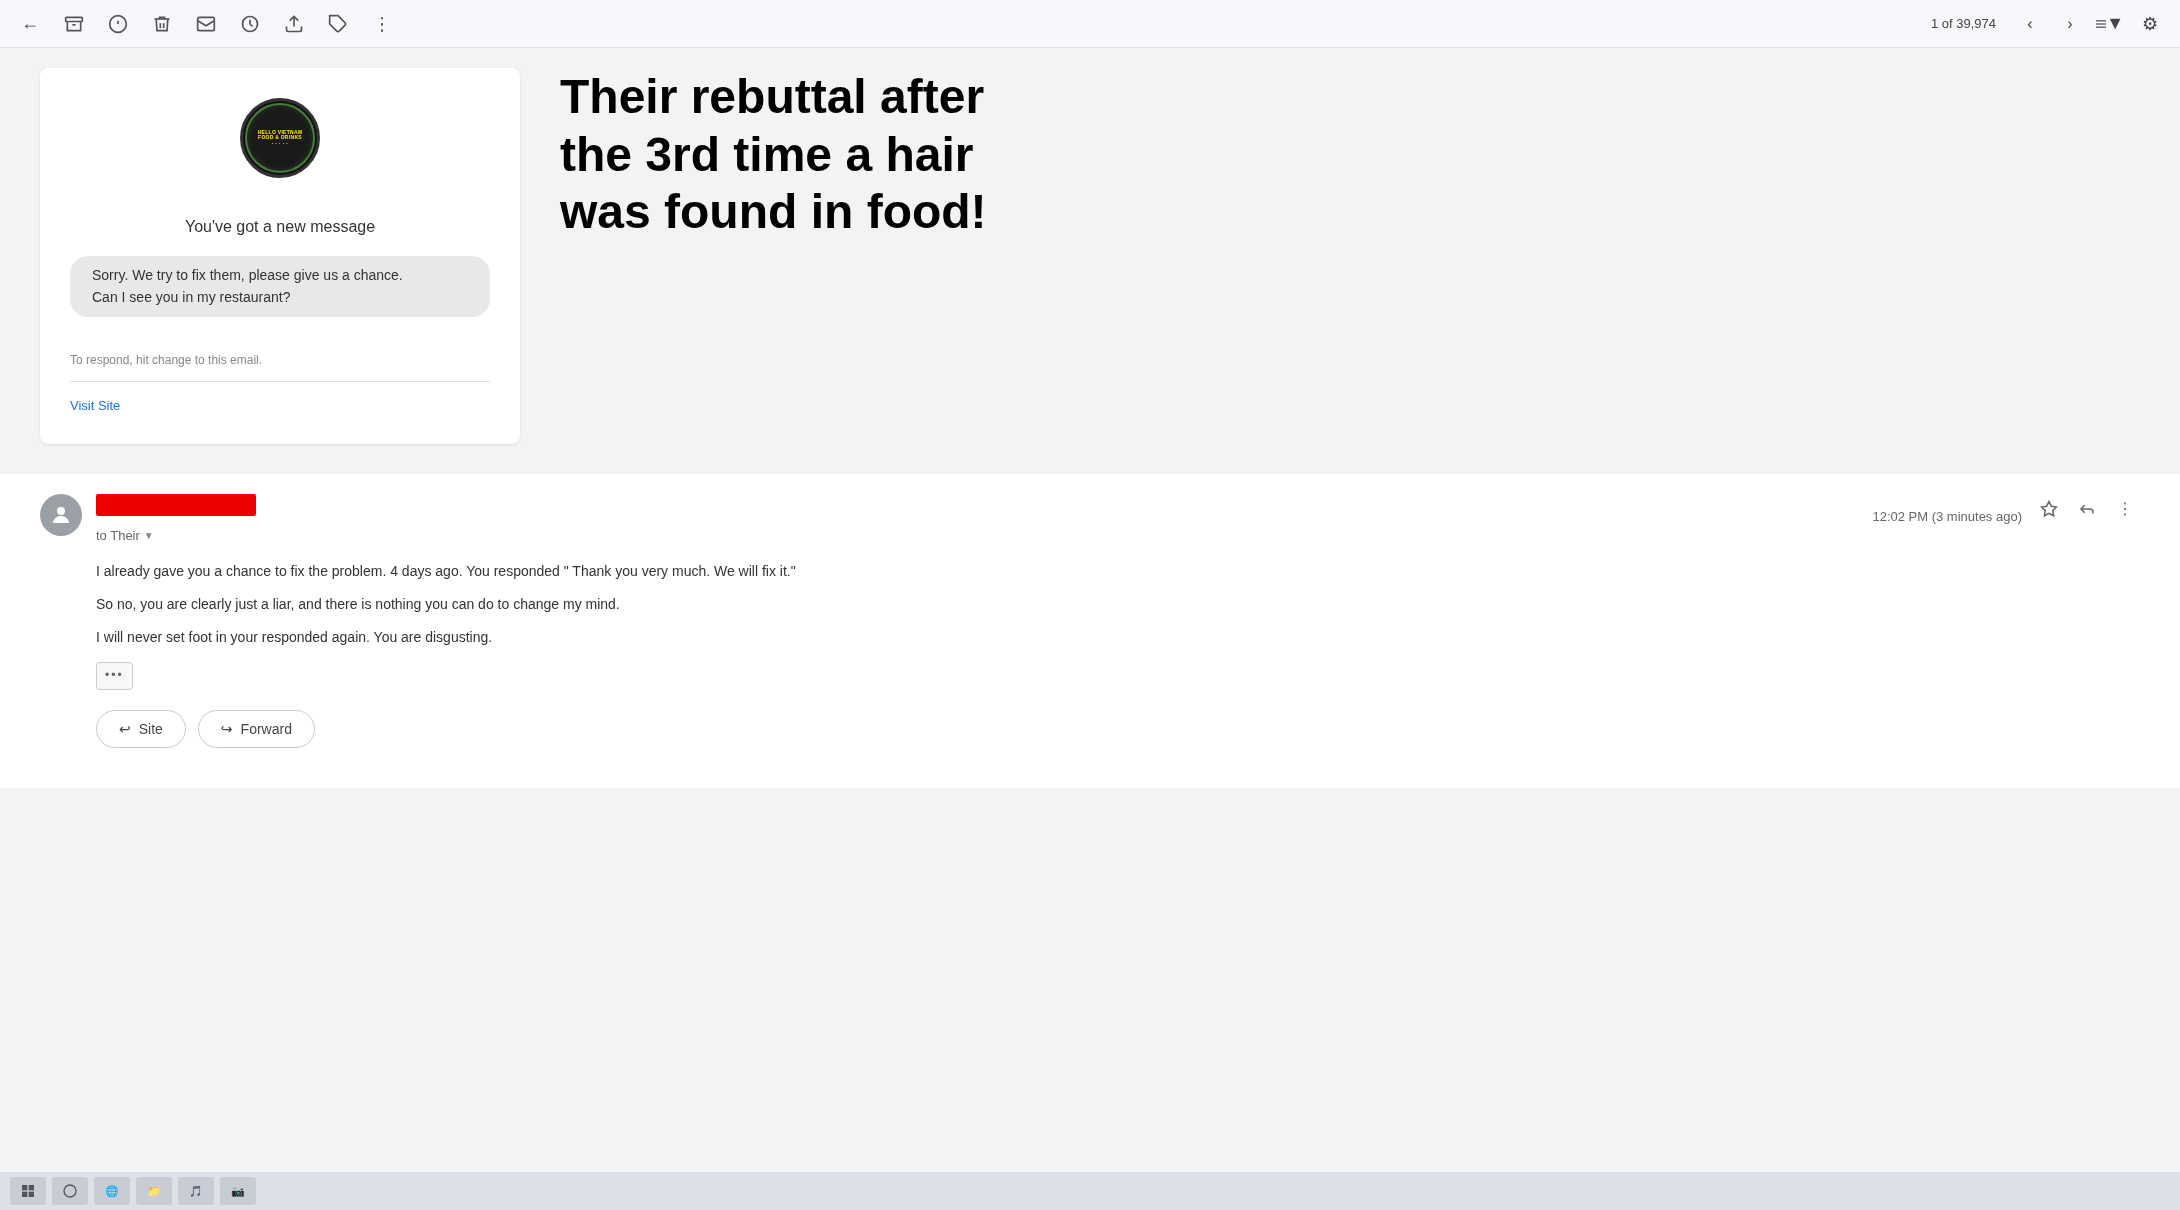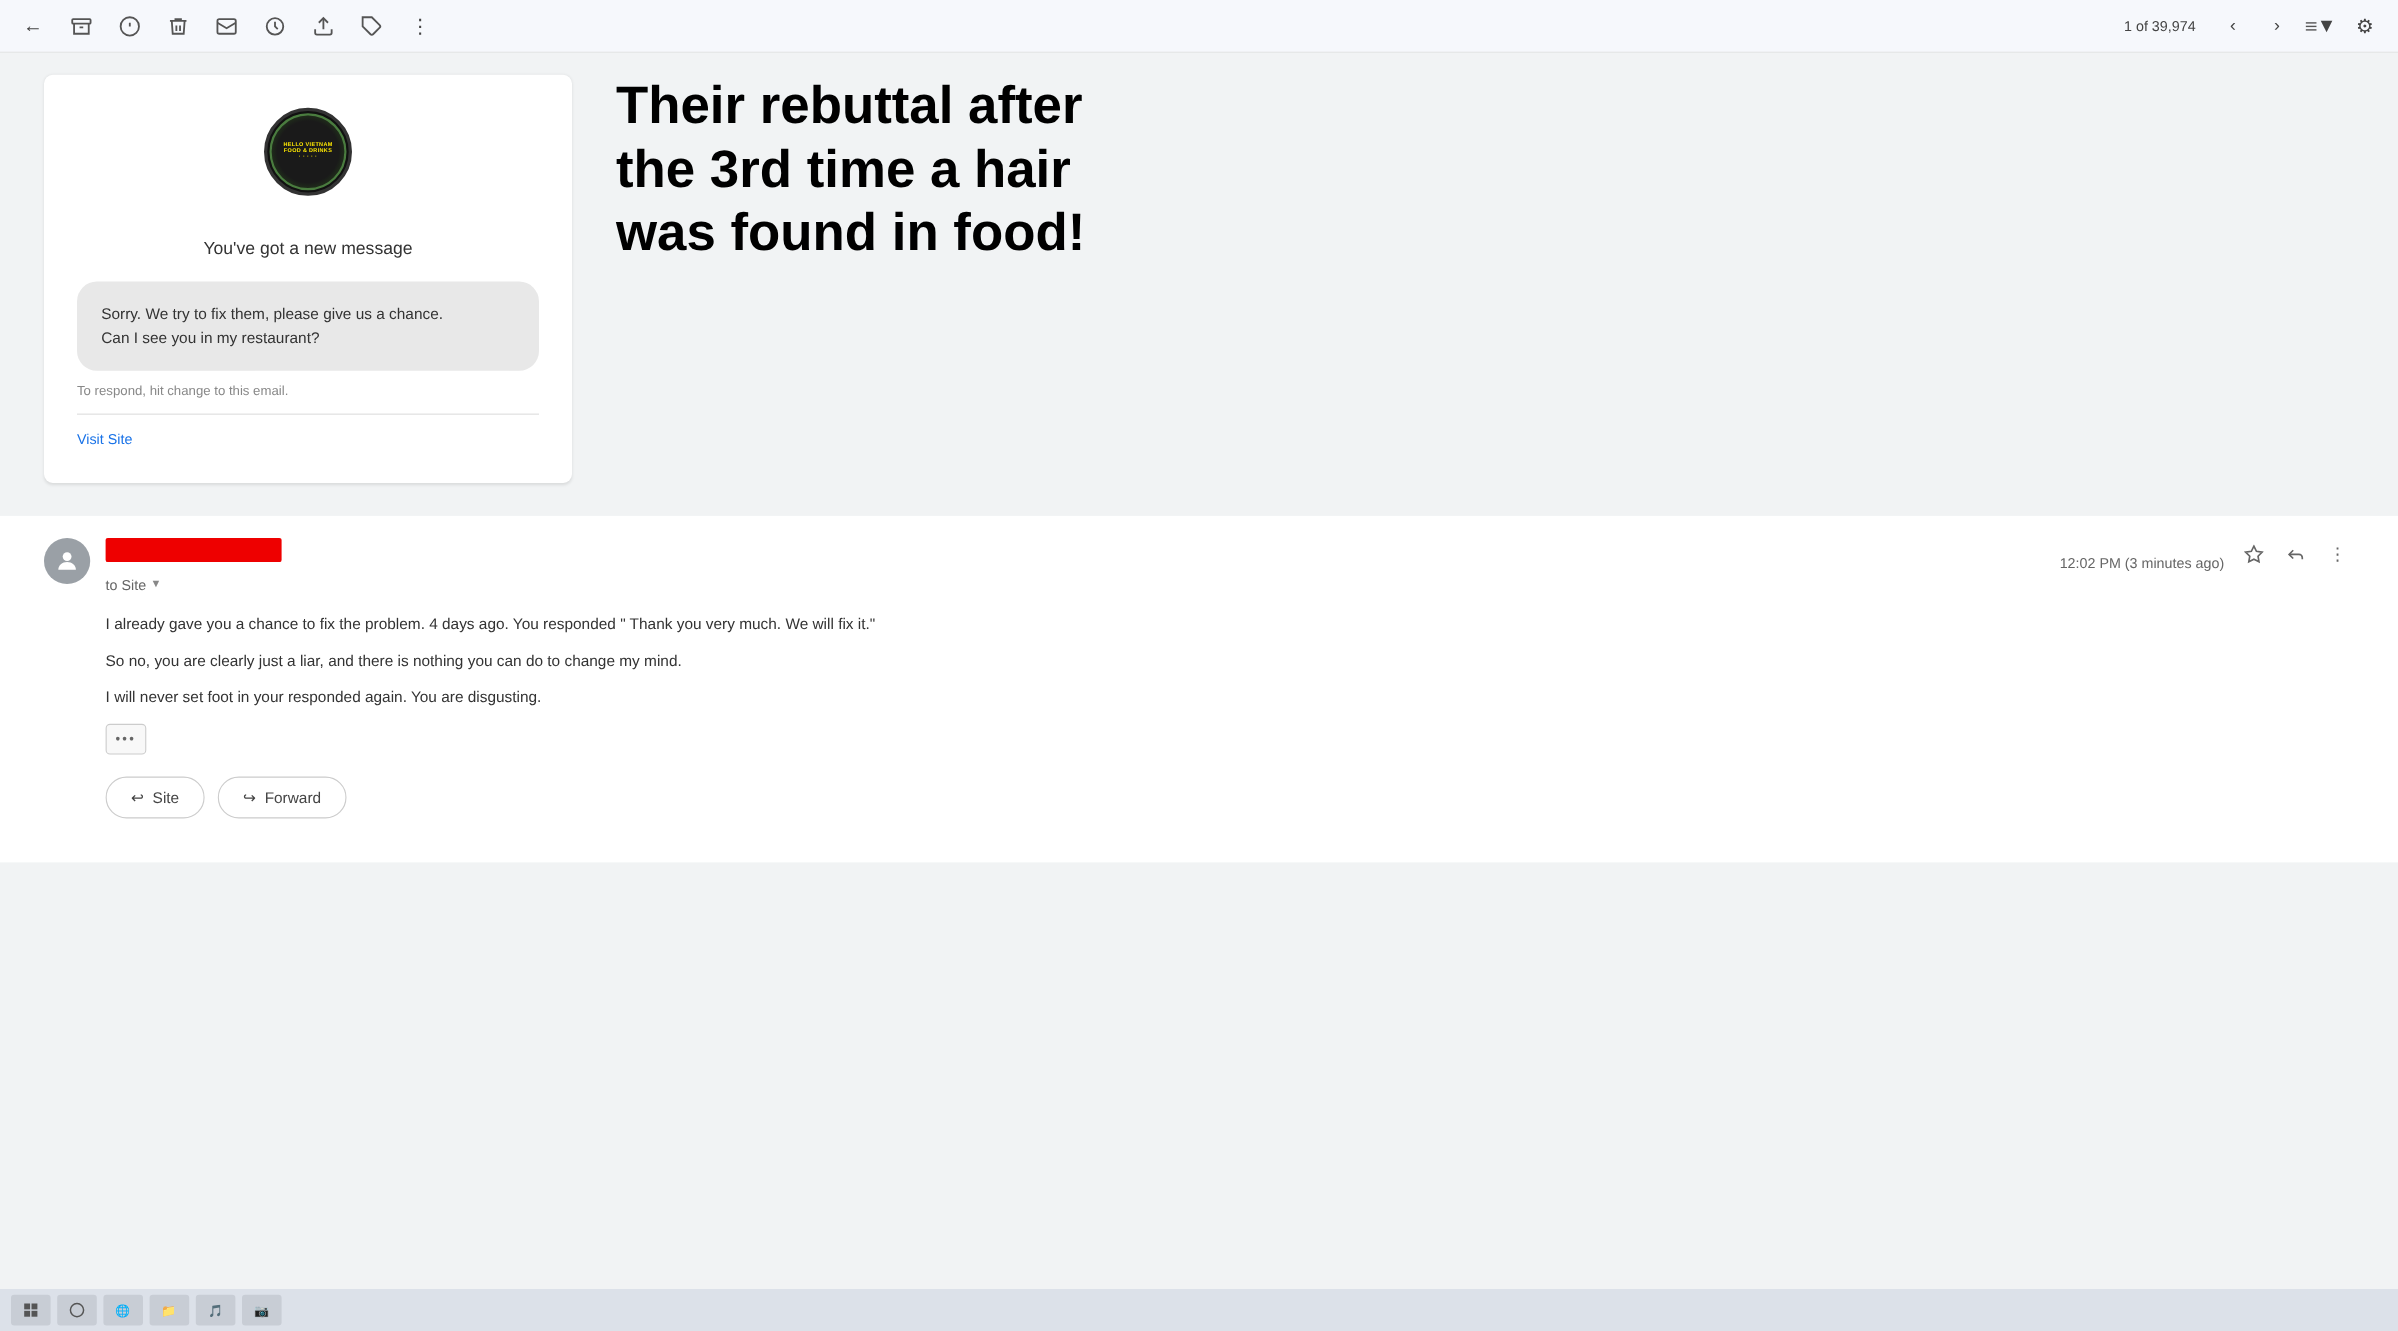--- a/index.html
+++ b/index.html
@@ -123,22 +123,22 @@
     .new-message-heading {
       font-size: 16px;
       color: #333;
       margin-bottom: 20px;
       text-align: center;
     }
 
     .message-bubble {
       background: #e8e8e8;
       border-radius: 18px;
-      padding: 18px 22px;
-      margin-bottom: 11px;
+      padding: 8px 22px;
+      margin-bottom: 36px;
     }
 
     .message-bubble-text {
       font-size: 14px;
       color: #333;
       line-height: 1.6;
     }
 
     .respond-text {
       font-size: 12px;
@@ -435,21 +435,21 @@
           <svg width="24" height="24" viewBox="0 0 24 24" fill="white">
               <circle cx="12" cy="8" r="4"></circle>
               <path d="M4 20c0-4 3.6-7 8-7s8 3 8 7"></path>
             </svg>
         </div>
         <div>
           <div style="margin-bottom: 4px;">
             <div class="sender-name-redacted"></div>
           </div>
           <div class="sender-to">
-            <span>to Site</span>
+            <span>to Their</span>
             <span class="dropdown-arrow">▼</span>
           </div>
         </div>
       </div>
 
       <div style="display:flex; align-items:flex-end; gap:12px;margin-left:24px;">
         <span class="email-timestamp">12:02 PM (3 minutes ago)</span>
         <div class="action-icons">
           <div class="action-icon-btn">
             <svg width="18" height="18" viewBox="0 0 24 24" fill="none" stroke="#666" stroke-width="2">

